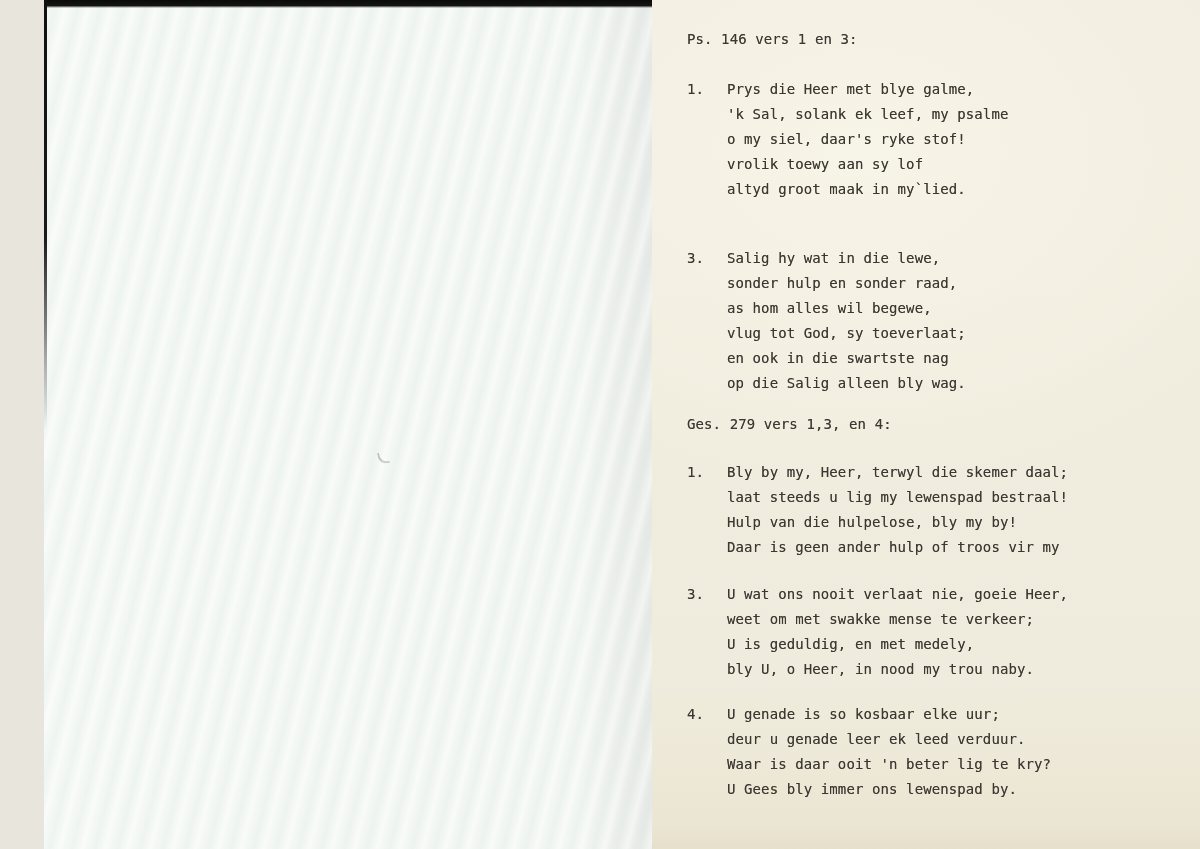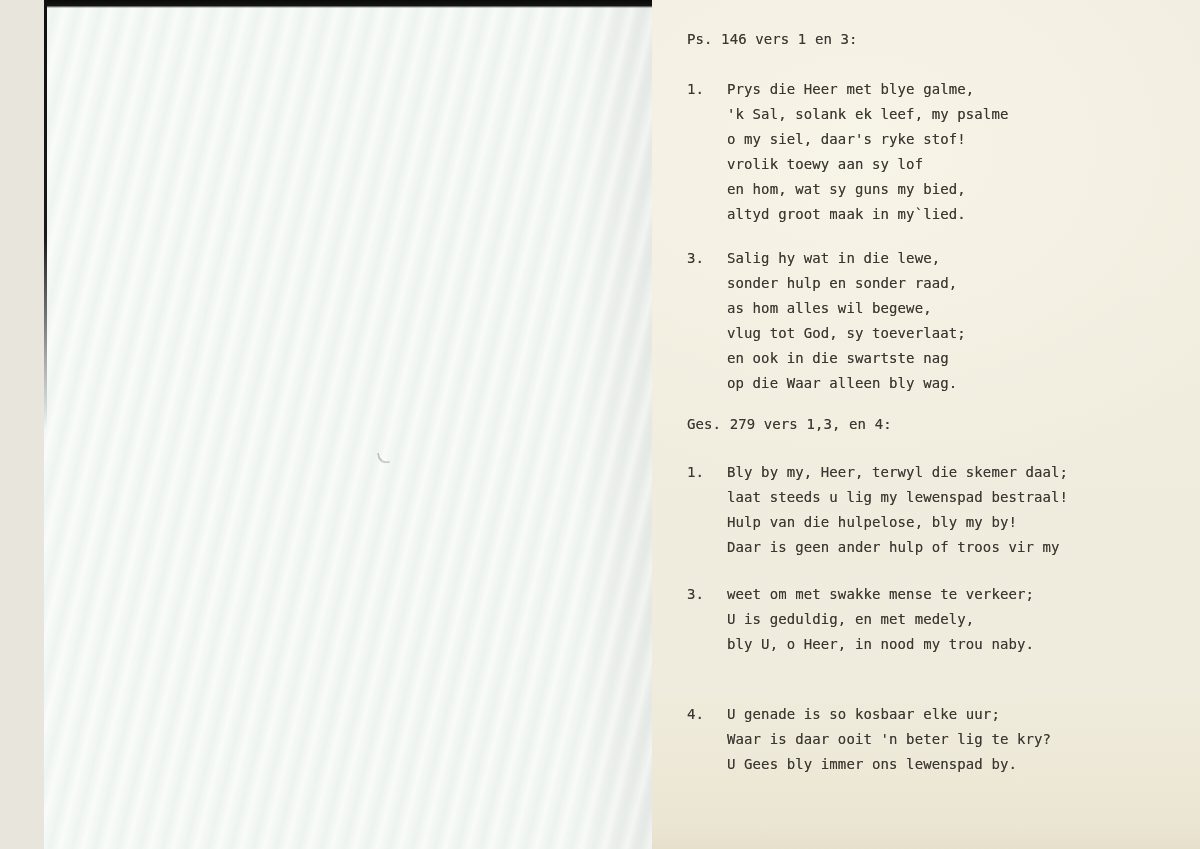--- a/index.html
+++ b/index.html
@@ -107,62 +107,63 @@
 
       <div class="heading" style="top:27px">Ps. 146 vers 1 en 3:</div>
 
       <div class="stanza" style="top:77px">
         <div class="num">1.</div>
         <div class="lines">
           <div class="line">Prys die Heer met blye galme,</div>
           <div class="line">'k Sal, solank ek leef, my psalme</div>
           <div class="line">o my siel, daar's ryke stof!</div>
           <div class="line">vrolik toewy aan sy lof</div>
-          <div class="line">en hom, wat sy guns my bied,</div>
           <div class="line">altyd groot maak in my`lied.</div>
         </div>
       </div>
 
       <div class="stanza" style="top:246px">
         <div class="num">3.</div>
         <div class="lines">
           <div class="line">Salig hy wat in die lewe,</div>
           <div class="line">sonder hulp en sonder raad,</div>
           <div class="line">as hom alles wil begewe,</div>
           <div class="line">vlug tot God, sy toeverlaat;</div>
           <div class="line">en ook in die swartste nag</div>
-          <div class="line">op die Waar alleen bly wag.</div>
+          <div class="line">op die Salig alleen bly wag.</div>
         </div>
       </div>
 
       <div class="heading" style="top:412px">Ges. 279 vers 1,3, en 4:</div>
 
       <div class="stanza" style="top:460px">
         <div class="num">1.</div>
         <div class="lines">
           <div class="line">Bly by my, Heer, terwyl die skemer daal;</div>
           <div class="line">laat steeds u lig my lewenspad bestraal!</div>
           <div class="line">Hulp van die hulpelose, bly my by!</div>
           <div class="line">Daar is geen ander hulp of troos vir my</div>
         </div>
       </div>
 
       <div class="stanza" style="top:582px">
         <div class="num">3.</div>
         <div class="lines">
+          <div class="line">U wat ons nooit verlaat nie, goeie Heer,</div>
           <div class="line">weet om met swakke mense te verkeer;</div>
           <div class="line">U is geduldig, en met medely,</div>
           <div class="line">bly U, o Heer, in nood my trou naby.</div>
         </div>
       </div>
 
       <div class="stanza" style="top:702px">
         <div class="num">4.</div>
         <div class="lines">
           <div class="line">U genade is so kosbaar elke uur;</div>
+          <div class="line">deur u genade leer ek leed verduur.</div>
           <div class="line">Waar is daar ooit 'n beter lig te kry?</div>
           <div class="line">U Gees bly immer ons lewenspad by.</div>
         </div>
       </div>
 
     </div>
 
   </div>
 
 </div>

